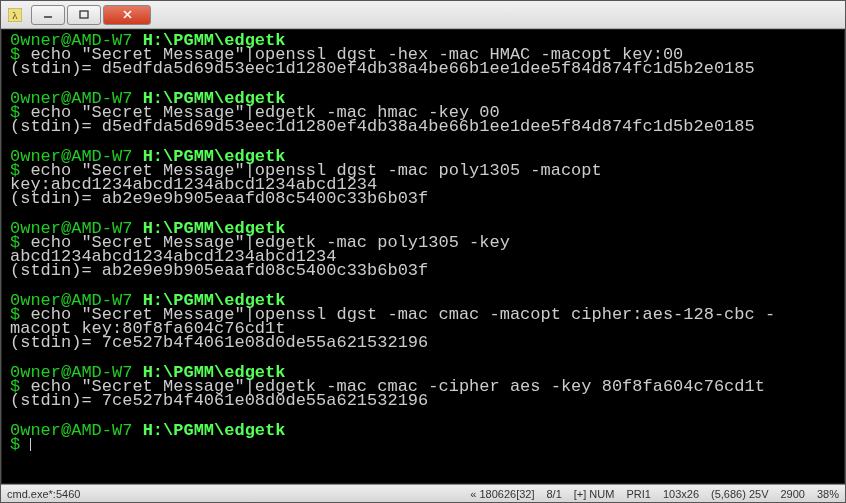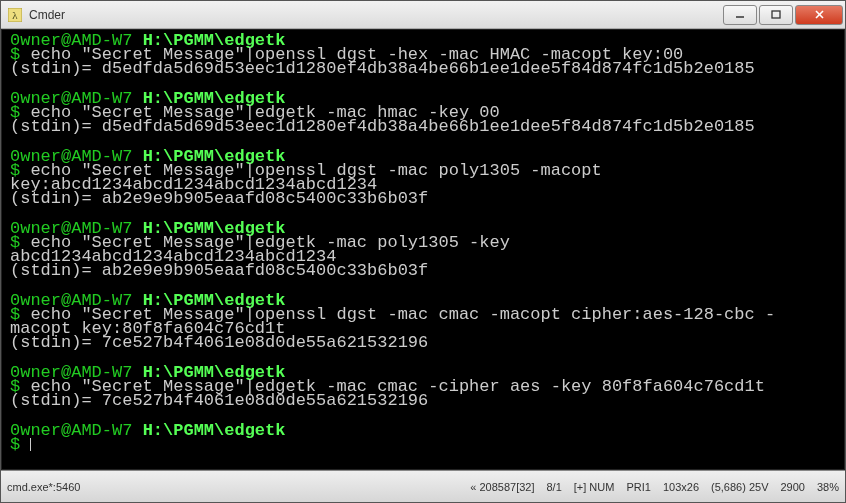--- a/index.html
+++ b/index.html
@@ -71,21 +71,21 @@
 .path { color: #55ff55; font-weight: bold; }
 .cmd { color: #cccccc; }
 .out { color: #cccccc; }
 .cursor {
   display: inline-block;
   width: 1px; height: 13px;
   background: #cccccc;
   vertical-align: -2px;
 }
 .statusbar {
-  height: 32px;
+  height: 18px;
   background: linear-gradient(to bottom, #efefef, #d6d6d6);
   border-top: 1px solid #888;
   display: flex;
   align-items: center;
   font-family: "Segoe UI", Tahoma, sans-serif;
   font-size: 11px;
   color: #333;
   padding: 0 6px;
   gap: 12px;
 }
@@ -97,21 +97,20 @@
 
 <div class="window">
 
   <div class="titlebar">
     <span class="icon-slot">
       <svg width="14" height="14" viewBox="0 0 14 14">
         <rect x="0" y="0" width="14" height="14" fill="#eede7f" stroke="#b0a040"></rect>
         <text x="7" y="11" text-anchor="middle" font-size="11" font-family="serif" fill="#4a4a20">λ</text>
       </svg>
     </span>
-    <span class="title">Cmder</span>
     <div class="win-buttons">
       <div class="win-btn">
         <svg width="10" height="10">
             <line x1="1" y1="7" x2="9" y2="7" stroke="#333" stroke-width="1.5"></line>
           </svg>
       </div>
       <div class="win-btn">
         <svg width="10" height="10">
             <rect x="1" y="1" width="8" height="7" fill="none" stroke="#333" stroke-width="1.3"></rect>
           </svg>
@@ -142,21 +141,21 @@
 <span class="out">(stdin)= 7ce527b4f4061e08d0de55a621532196</span></div>
 <div class="block"><span class="user">0wner@AMD-W7</span> <span class="path">H:\PGMM\edgetk</span>
 <span class="user">$</span> <span class="cmd">echo "Secret Message"|edgetk -mac cmac -cipher aes -key 80f8fa604c76cd1t</span>
 <span class="out">(stdin)= 7ce527b4f4061e08d0de55a621532196</span></div>
 <span class="user">0wner@AMD-W7</span> <span class="path">H:\PGMM\edgetk</span>
 <span class="user">$</span> <span class="cursor"></span></div>
 
   <div class="statusbar">
     <span>cmd.exe*:5460</span>
     <span class="spacer"></span>
-    <span>« 208587[32]</span>
+    <span>« 180626[32]</span>
     <span>8/1</span>
     <span>[+] NUM</span>
     <span>PRI1</span>
     <span>103x26</span>
     <span>(5,686) 25V</span>
     <span>2900</span>
     <span>38%</span>
   </div>
 
 </div>

